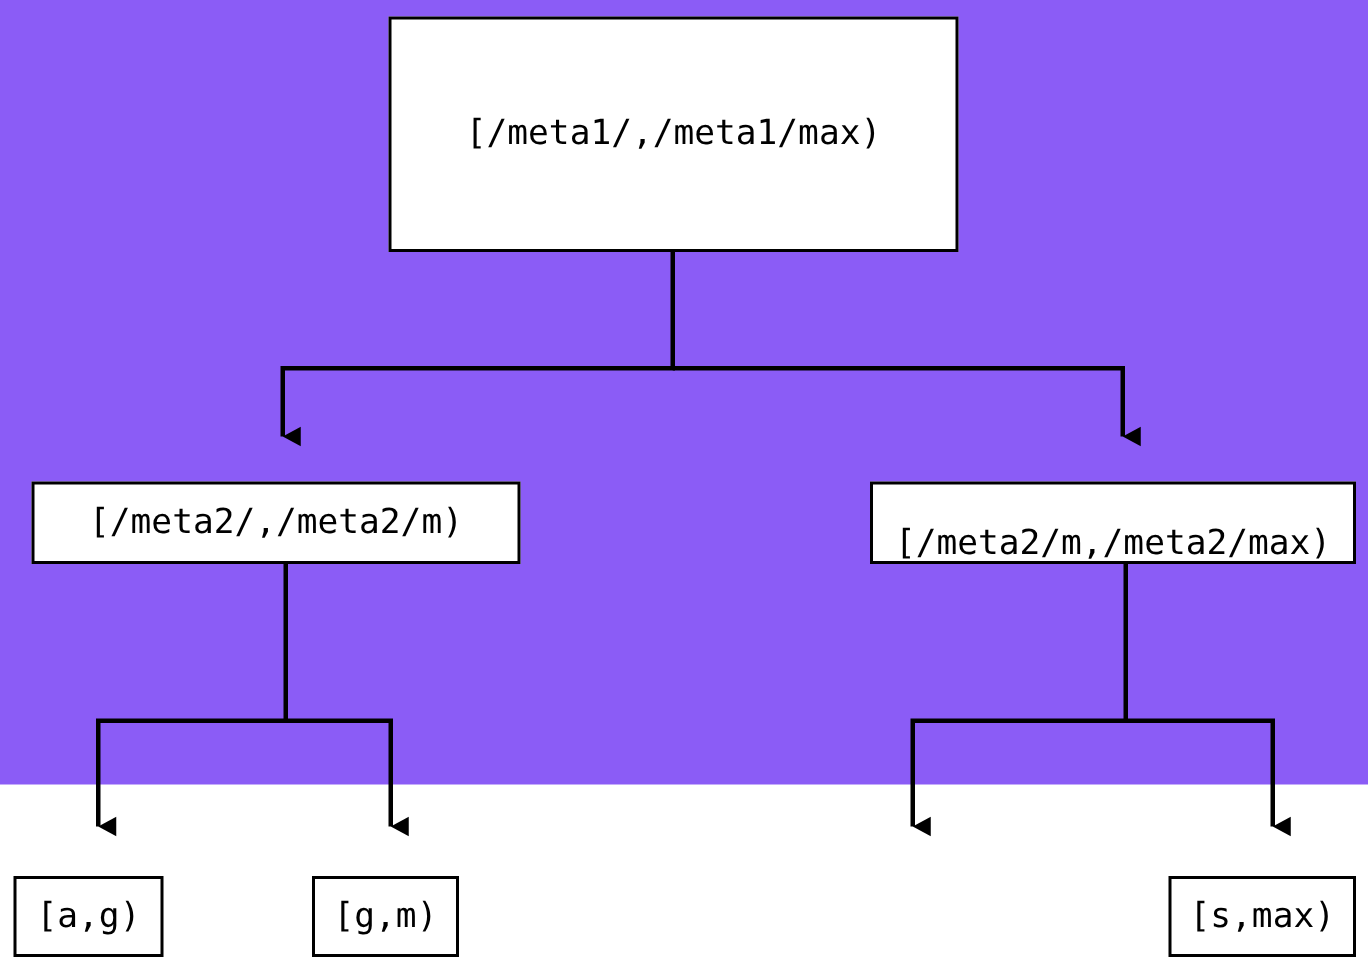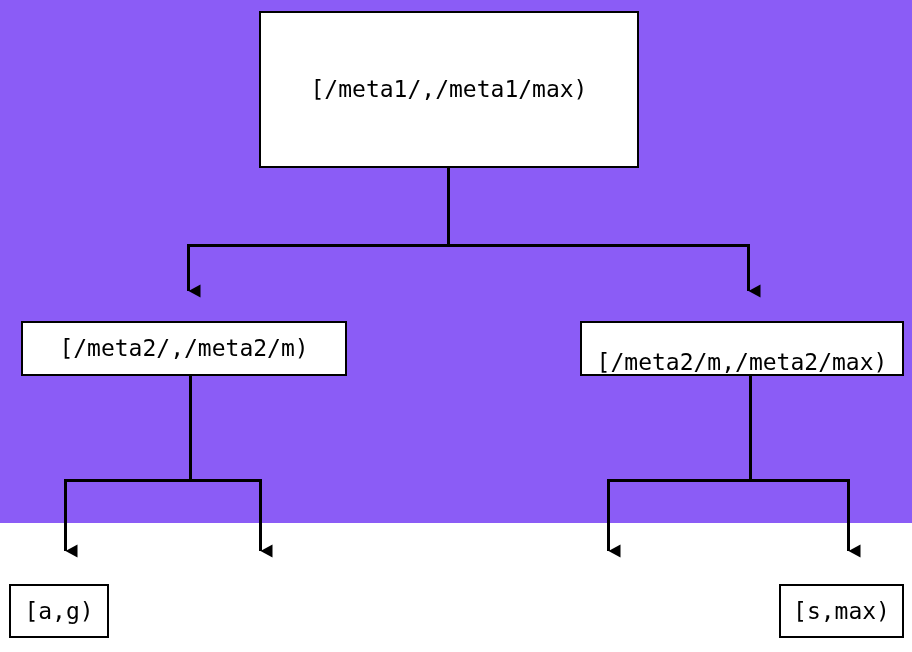--- a/index.html
+++ b/index.html
@@ -104,19 +104,22 @@
   </div>
 
   <div class="node-box node-mid-r">
     <span class="node-label">[/meta2/m,/meta2/max)</span>
   </div>
 
   <div class="node-box node-leaf-1">
     <span class="node-label">[a,g)</span>
   </div>
 
+  <div class="node-box node-leaf-2">
+    <span class="node-label">[g,m)</span>
+  </div>
 
 
   <div class="node-box node-leaf-4">
     <span class="node-label">[s,max)</span>
   </div>
 
 </div>
 
 </body></html>

